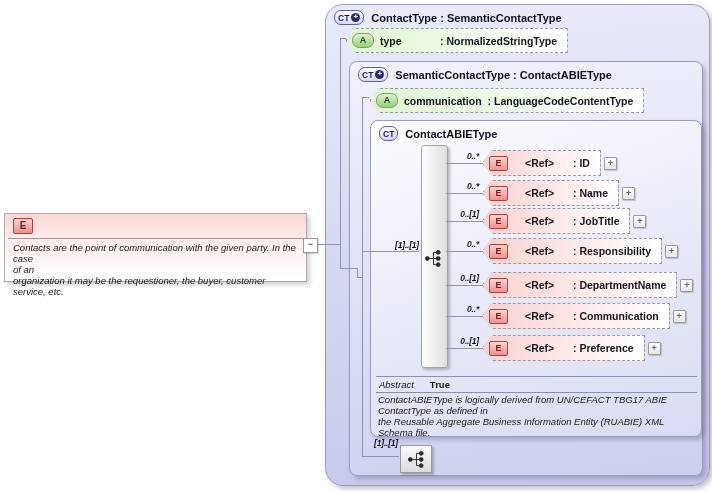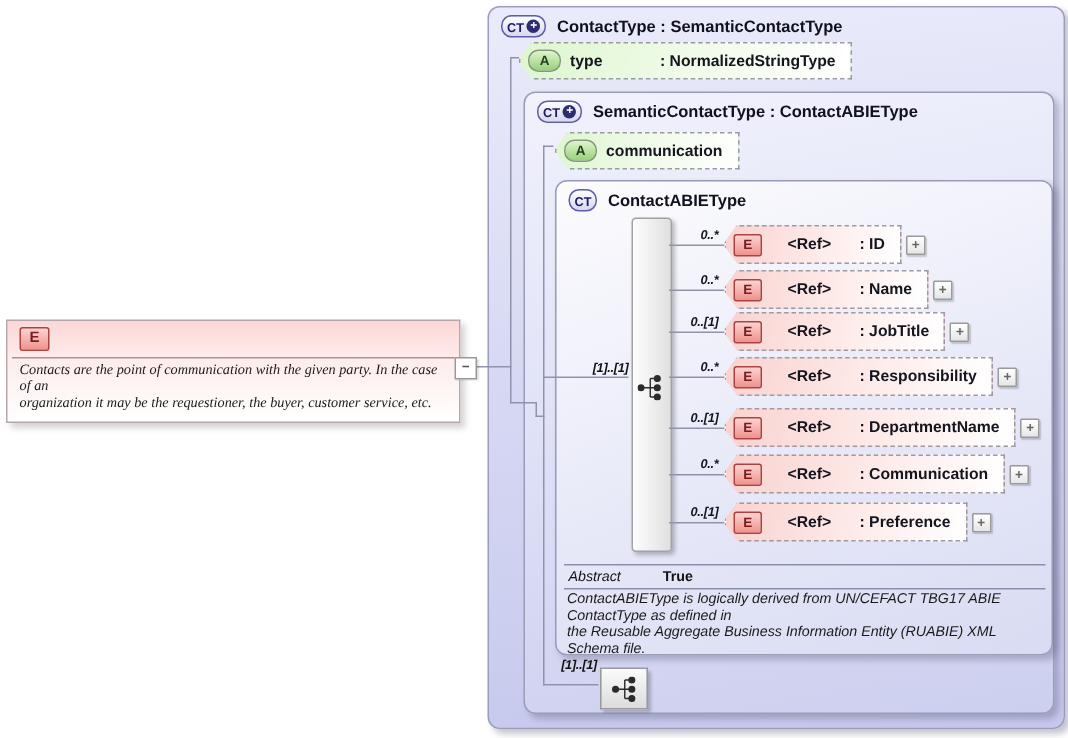--- a/index.html
+++ b/index.html
@@ -6,21 +6,21 @@
   #stage{position:relative;width:712px;height:492px;background:#fff;overflow:hidden;
          font-family:"Liberation Sans",sans-serif;color:#111;}
   .abs{position:absolute;}
 
   
   .hline,.vline{position:absolute;background:#8f93ac;z-index:6;}
   .hline{height:1px;}
   .vline{width:1px;}
 
   
-  .ctbox{position:absolute;border:1px solid #9a9cb8;border-radius:8px;
+  .ctbox{position:absolute;border:1px solid #9a9cb8;border-radius:18px;
          box-shadow:3px 3px 4px rgba(90,90,120,.35);}
   .ctbox .hdr{display:flex;align-items:center;gap:7px;padding:5px 0 0 8px;}
   .hdr-title{font:bold 11px "Liberation Sans",sans-serif;color:#10101e;white-space:nowrap;}
 
   .badge-ct{display:inline-flex;align-items:center;height:13px;padding:0 3px;
             border:1px solid #5d5da8;border-radius:7px;
             background:linear-gradient(#fdfdff,#d8d8f0);
             font:bold 8.5px "Liberation Sans",sans-serif;color:#1c1c64;flex:0 0 auto;}
   .ctplus{width:9px;height:9px;border-radius:50%;background:#2e2e6e;color:#fff;
           font:bold 8px/8px "Liberation Sans",sans-serif;text-align:center;margin-left:2px;}
@@ -47,21 +47,21 @@
            font:bold 9px/10px "Liberation Sans",sans-serif;display:flex;align-items:center;
            justify-content:center;box-shadow:1px 1px 1px rgba(0,0,0,.18);flex:0 0 auto;}
 
   
   #contact-box{position:absolute;left:4px;top:213px;width:301px;height:67px;
                border:1px solid #b3a7ab;background:linear-gradient(#fbd8d6 0%,#fdeceb 38%,#ffffff 100%);
                box-shadow:3px 3px 4px rgba(120,110,110,.3);}
   #contact-box .hdr{display:flex;align-items:center;gap:8px;padding:4px 8px 3px 8px;}
   #contact-box .badge-e{width:18px;height:14px;font-size:10px;line-height:14px;}
   .annot{font:italic 9.5px/11px "Liberation Sans",sans-serif;color:#1a1a1a;white-space:pre-line;}
-  #contact-annot{border-top:1px solid #a89396;margin:1px 3px 0 3px;padding:3px 5px 0 5px;font-family:Liberation Serif, serif;}
+  #contact-annot{border-top:1px solid #a89396;margin:1px 3px 0 3px;padding:3px 5px 0 5px;}
 
   #minus-box{position:absolute;left:303px;top:238px;width:13px;height:13px;border:1px solid #999;
              background:#fff;color:#555;font:bold 9px/11px "Liberation Sans",sans-serif;
              text-align:center;z-index:7;box-shadow:1px 1px 1px rgba(0,0,0,.15);}
 
   
   #ct-outer{left:325px;top:4px;width:383px;height:480px;
             background:linear-gradient(175deg,#eaebfa 0%,#d8daf4 45%,#c5c8ec 100%);}
   #ct-semantic{left:23px;top:56px;width:352px;height:413px;border-radius:8px;
             background:linear-gradient(170deg,#f1f2fc 0%,#dddff6 55%,#cccfee 100%);}
@@ -83,21 +83,21 @@
   .elem-row .rcard{position:absolute;left:0;top:1px;width:48px;text-align:right;
         font:italic bold 8.5px "Liberation Sans",sans-serif;color:#15151f;letter-spacing:-0.2px;}
   .elem-row .rline{position:absolute;left:15px;top:13px;width:37px;height:1px;background:#8f93ac;}
   .elem-row .tagbox{margin-left:52px;}
 
   
   #abstract-row{position:absolute;left:5px;top:255px;width:318px;border-top:1px solid #8a8fae;
                 border-bottom:1px solid #8a8fae;padding:2px 0 2px 3px;display:flex;gap:16px;
                 align-items:baseline;}
   #abstract-row .alabel{font:italic 9.5px "Liberation Sans",sans-serif;}
-  #abstract-row .avalue{font:bold 9.5px "Liberation Sans",sans-serif;margin-left:12px;}
+  #abstract-row .avalue{font:bold 9.5px "Liberation Sans",sans-serif;}
   #abie-annot{position:absolute;left:7px;top:273px;width:314px;}
 
   
   #bottom-seq{position:absolute;left:50px;top:383px;width:30px;height:26px;border:1px solid #999;
               background:linear-gradient(#fbfbfb,#dcdcdc);box-shadow:2px 2px 2px rgba(0,0,0,.22);
               display:flex;align-items:center;justify-content:center;}
   #bottom-seq-label{position:absolute;left:14px;top:376px;width:34px;text-align:right;
               font:italic bold 8.5px "Liberation Sans",sans-serif;letter-spacing:-0.2px;}
   #mid-seq-label{position:absolute;left:10px;top:119px;width:38px;text-align:right;z-index:7;
               font:italic bold 8.5px "Liberation Sans",sans-serif;letter-spacing:-0.2px;}
@@ -138,20 +138,21 @@
         <span class="badge-ct">
           <span>CT</span>
           <span class="ctplus">+</span>
         </span>
         <span class="hdr-title">SemanticContactType : ContactABIEType</span>
       </div>
 
       <div class="tagbox attr" id="attr-language">
         <span class="badge-a">A</span>
         <span class="attr-name">communication</span>
+        <span>: LanguageCodeContentType</span>
       </div>
 
       <div class="ctbox" id="ct-abie">
         <div class="hdr">
           <span class="badge-ct">
             <span>CT</span>
           </span>
           <span class="hdr-title">ContactABIEType</span>
         </div>
 

